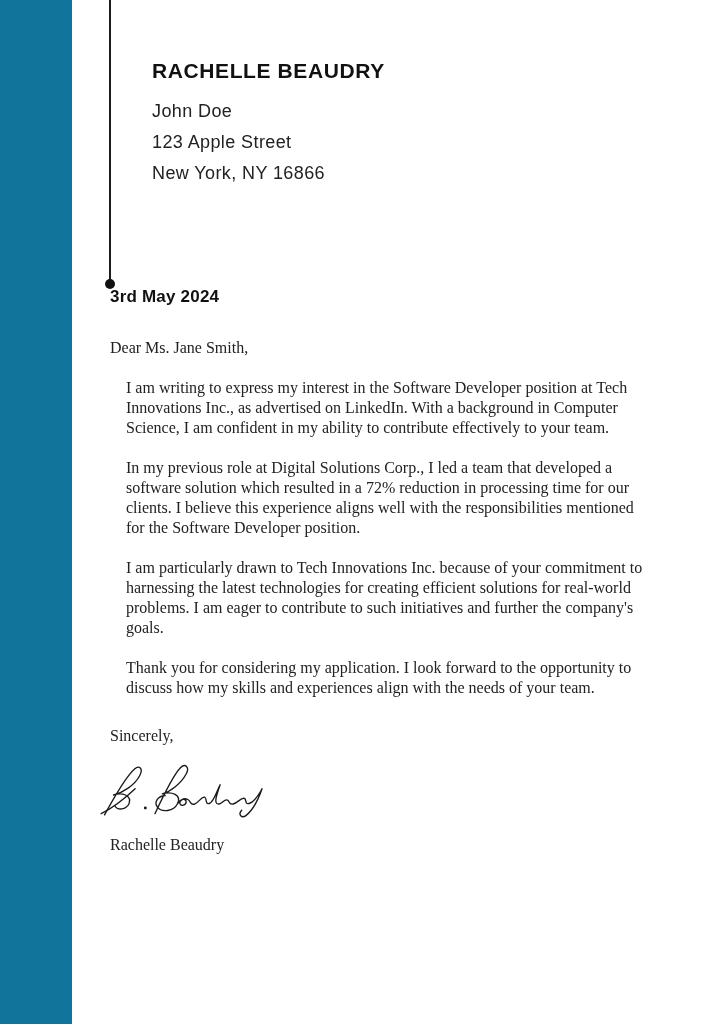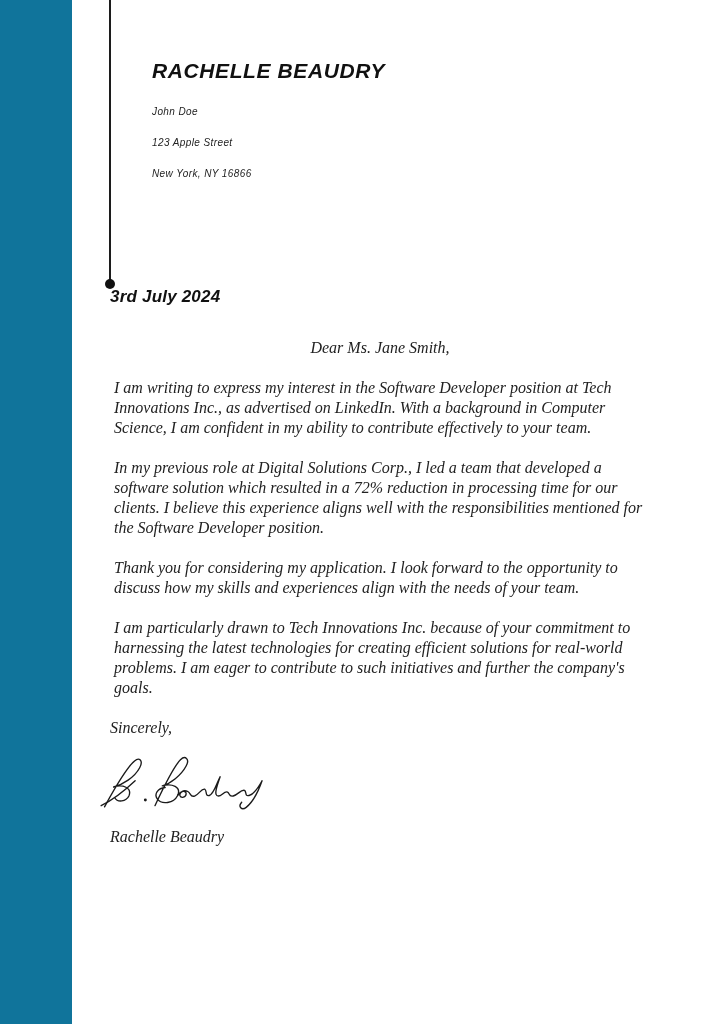--- a/index.html
+++ b/index.html
@@ -4,21 +4,20 @@
 <style>
   html, body { margin: 0; padding: 0; background: #e8e8e8; }
   .page {
     position: relative;
     width: 724px;
     height: 1024px;
     margin: 0 auto;
     background: #ffffff;
     overflow: hidden;
     font-family: "Liberation Sans", sans-serif;
-    font-style: italic;
   }
   .stripe {
     position: absolute;
     left: 0; top: 0;
     width: 72px; height: 100%;
   }
   .vline {
     position: absolute;
     left: 109px; top: 0;
     width: 2px; height: 282px;
@@ -43,42 +42,42 @@
   .person-name {
     margin: 0;
     font-size: 21px;
     font-weight: 700;
     letter-spacing: 0.6px;
     color: #111111;
     line-height: 25px;
   }
   .contact-list { margin-top: 13px; }
   .contact-line {
-    font-size: 10px;
+    font-size: 18px;
     line-height: 31px;
     letter-spacing: 0.4px;
     color: #222222;
   }
   .letter-date {
     margin-top: 97px;
     font-size: 17px;
     font-weight: 700;
     letter-spacing: 0.2px;
     color: #111111;
     line-height: 22px;
   }
   .letter-body {
     font-family: "Liberation Serif", serif;
     font-size: 16px;
     line-height: 20px;
     color: #222222;
   }
-  .salutation { margin-top: 30px; text-align: center; }
-  .para { margin: 20px 0 0 4px; }
-  .closing { margin-top: 20px; }
+  .salutation { margin-top: 30px; }
+  .para { margin: 20px 0 0 16px; }
+  .closing { margin-top: 28px; }
   .signature {
     margin-top: 16px;
     margin-left: -10px;
     width: 170px;
     height: 58px;
     display: block;
   }
   .signed-name {
     margin-top: 15px;
     font-family: "Liberation Serif", serif;
@@ -100,29 +99,29 @@
 
     <div class="header-block">
       <h1 class="person-name">RACHELLE BEAUDRY</h1>
       <div class="contact-list">
         <div class="contact-line">John Doe</div>
         <div class="contact-line">123 Apple Street</div>
         <div class="contact-line">New York, NY 16866</div>
       </div>
     </div>
 
-    <div class="letter-date">3rd July 2024</div>
+    <div class="letter-date">3rd May 2024</div>
 
     <div class="letter-body">
       <div class="salutation">Dear Ms. Jane Smith,</div>
 
       <p class="para">I am writing to express my interest in the Software Developer position at Tech Innovations Inc., as advertised on LinkedIn. With a background in Computer Science, I am confident in my ability to contribute effectively to your team.</p>
       <p class="para">In my previous role at Digital Solutions Corp., I led a team that developed a software solution which resulted in a 72% reduction in processing time for our clients. I believe this experience aligns well with the responsibilities mentioned for the Software Developer position.</p>
+      <p class="para">I am particularly drawn to Tech Innovations Inc. because of your commitment to harnessing the latest technologies for creating efficient solutions for real-world problems. I am eager to contribute to such initiatives and further the company's goals.</p>
       <p class="para">Thank you for considering my application. I look forward to the opportunity to discuss how my skills and experiences align with the needs of your team.</p>
-      <p class="para">I am particularly drawn to Tech Innovations Inc. because of your commitment to harnessing the latest technologies for creating efficient solutions for real-world problems. I am eager to contribute to such initiatives and further the company's goals.</p>
 
       <div class="closing">Sincerely,</div>
 
       <svg class="signature" role="img" viewBox="0 0 300 100" aria-label="R. Beaudry">
         <g fill="none" stroke="#1b1b1b" stroke-width="2.4" stroke-linecap="round" stroke-linejoin="round">
           <path d="M 8 92 C 20 70 46 24 61 11 C 69 4 77 10 70 23 C 61 40 40 53 24 57 C 40 52 57 58 51 73 C 46 83 31 85 26 76"></path>
           <path d="M 2 90 C 22 80 44 63 62 46"></path>
           <circle cx="80" cy="80" r="2.6" fill="#1b1b1b" stroke="none"></circle>
           <path d="M 97 90 C 111 60 130 21 142 9 C 150 1 159 7 152 20 C 143 37 124 51 110 55 C 127 50 144 57 137 72 C 130 86 109 89 101 78 C 95 70 102 59 115 58"></path>
           <path d="M 137 72 C 143 63 152 63 152 69 C 152 75 143 78 141 72 C 140 67 147 61 155 65 C 161 68 159 76 167 73 C 175 70 179 59 185 61 C 189 63 185 74 193 72 C 201 70 206 50 212 39 C 206 56 200 73 209 73 C 215 73 219 64 225 66 C 229 68 227 75 235 73 C 243 71 249 61 255 63 C 259 65 255 74 263 72 C 271 70 280 57 286 46 C 280 63 271 83 258 93 C 250 99 243 92 250 84"></path>

